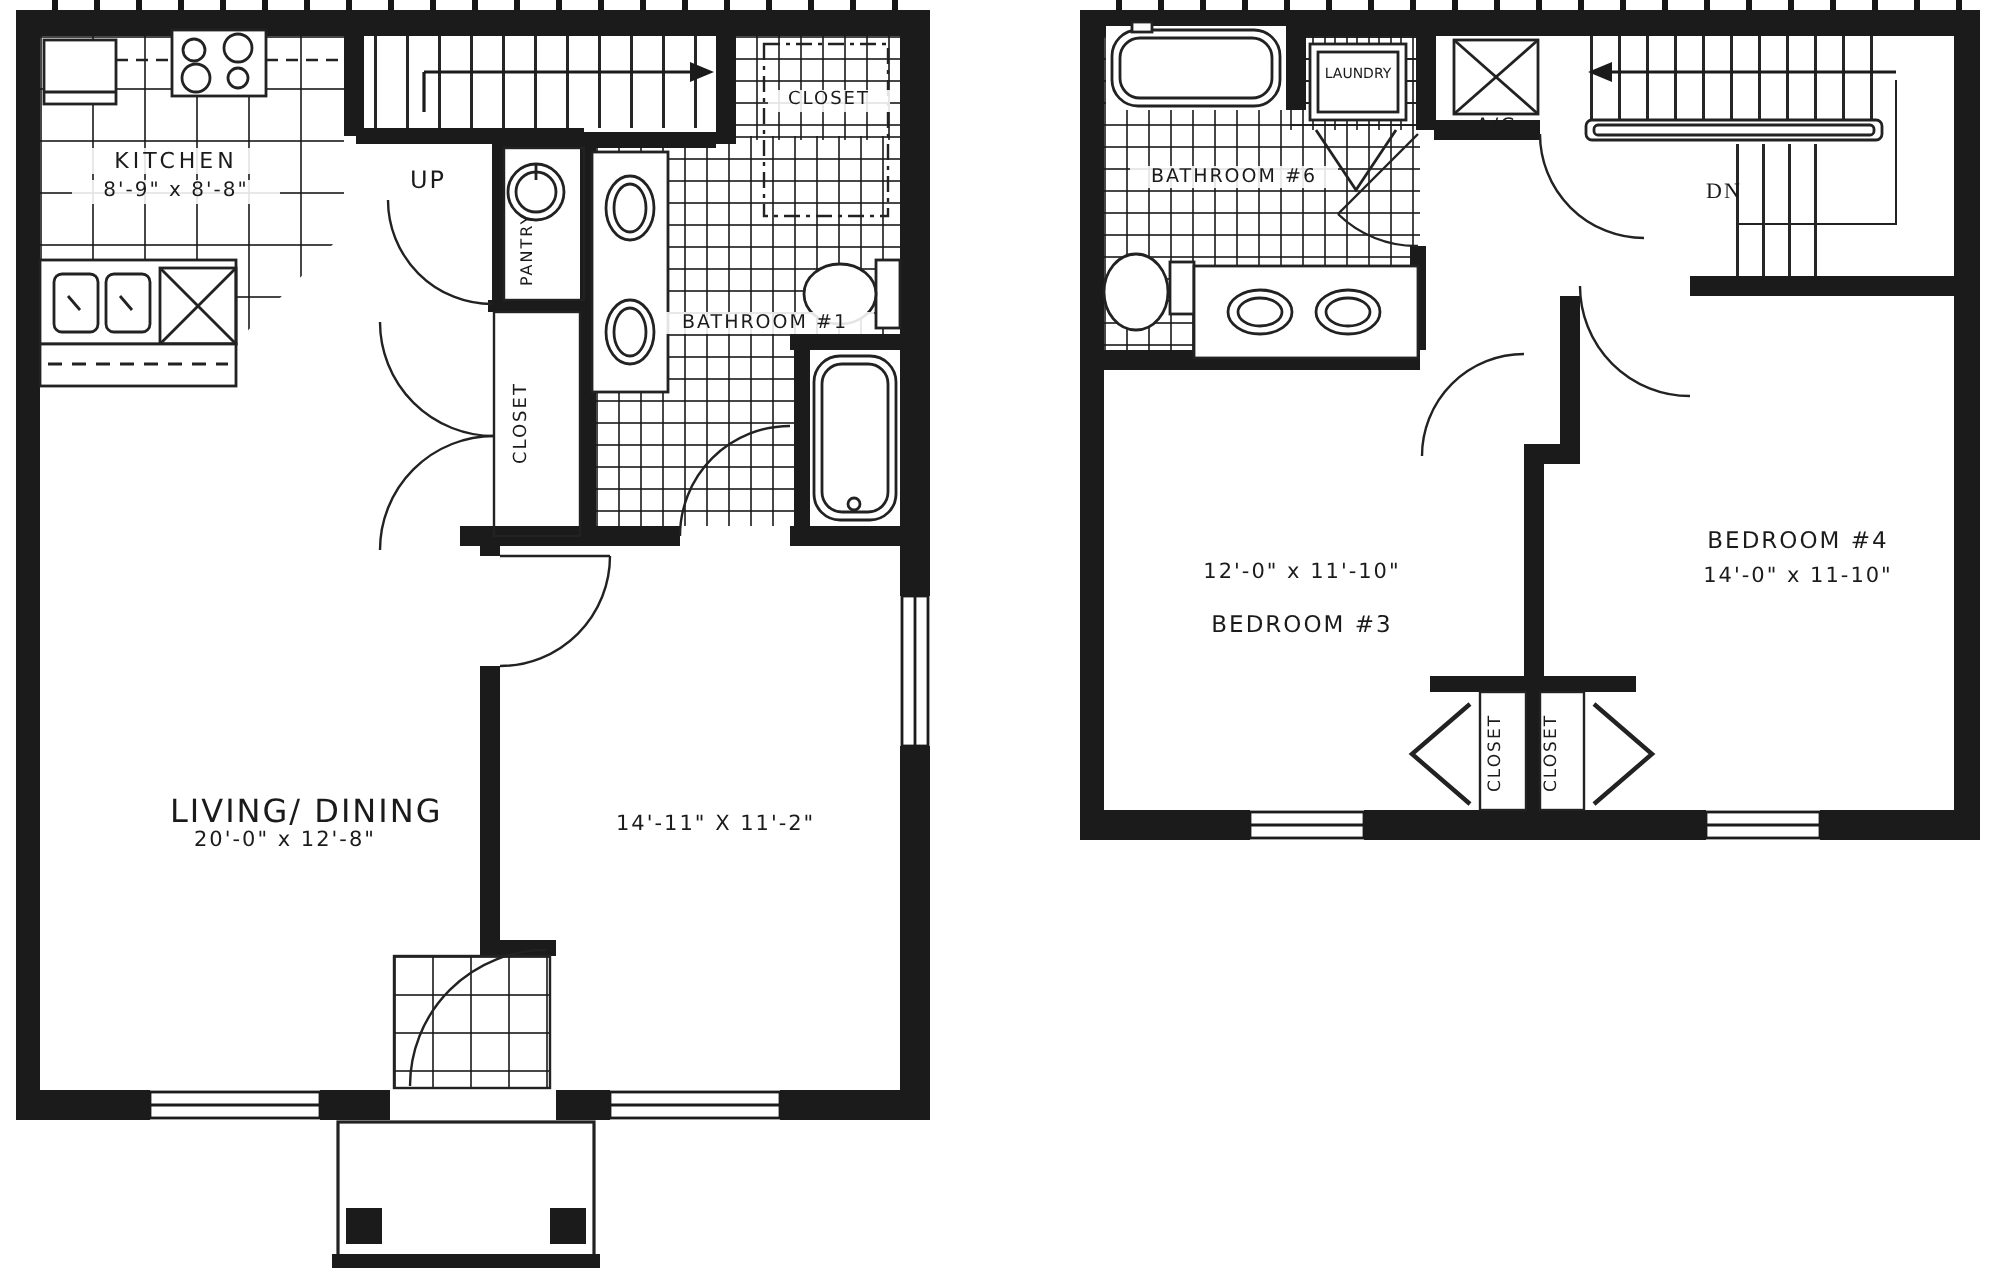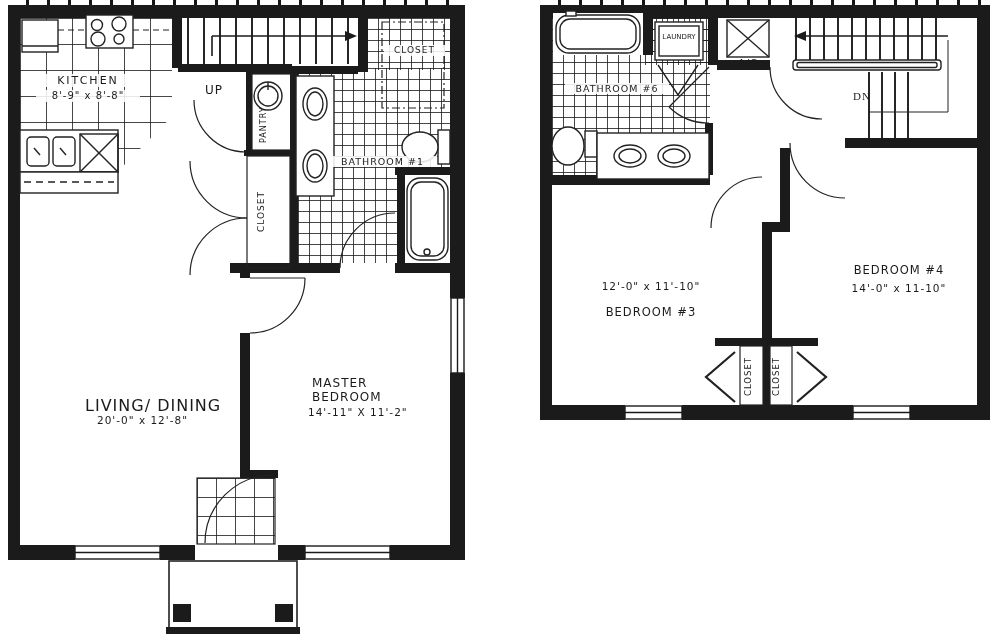--- a/index.html
+++ b/index.html
@@ -265,21 +265,20 @@
 
   <div class="lbl center halo" style="left:38px;top:74px;width:96px;font-size:11px;letter-spacing:2px;text-align:center;">KITCHEN</div>
   <div class="lbl center halo" style="left:36px;top:90px;width:100px;font-size:10px;">8'-9" x 8'-8"</div>
   <div class="lbl" style="left:205px;top:83px;font-size:12px;">UP</div>
   <div class="vlbl" style="left:259px;top:96px;height:58px;font-size:8px;">PANTRY</div>
   <div class="vlbl" style="left:256px;top:180px;height:64px;font-size:9px;">CLOSET</div>
   <div class="lbl center halo" style="left:328px;top:116px;width:105px;font-size:9.5px;margin-top:40px;">BATHROOM #1</div>
   <div class="lbl center halo" style="left:384px;top:45px;width:57px;font-size:9px;">CLOSET</div>
   <div class="lbl center" style="left:85px;top:396px;width:115px;font-size:16px;">LIVING/ DINING</div>
   <div class="lbl center" style="left:85px;top:414px;width:115px;font-size:10.5px;">20'-0" x 12'-8"</div>
-  <div class="lbl wrap" style="left:312px;top:376px;width:95px;font-size:12px;white-space:normal;">MASTER BEDROOM</div>
   <div class="lbl" style="left:308px;top:406px;font-size:10.5px;">14'-11" X 11'-2"</div>
 
   <div class="lbl center halo" style="left:565px;top:83px;width:100px;font-size:9.5px;">BATHROOM #6</div>
   <div class="lbl center" style="left:656px;top:33px;width:46px;font-size:7px;letter-spacing:0;">LAUNDRY</div>
   <div class="lbl center" style="left:727px;top:58px;width:42px;font-size:10px;">A/C</div>
   <div class="lbl" style="left:853px;top:90px;font-size:11px;font-family:Liberation Serif, serif;">DN</div>
   <div class="lbl center" style="left:592px;top:262px;width:118px;font-size:11.5px;margin-top:44px;">BEDROOM #3</div>
   <div class="lbl center" style="left:592px;top:280px;width:118px;font-size:10.5px;">12'-0" x 11'-10"</div>
   <div class="lbl center" style="left:840px;top:264px;width:118px;font-size:11.5px;">BEDROOM #4</div>
   <div class="lbl center" style="left:840px;top:282px;width:118px;font-size:10.5px;">14'-0" x 11-10"</div>

